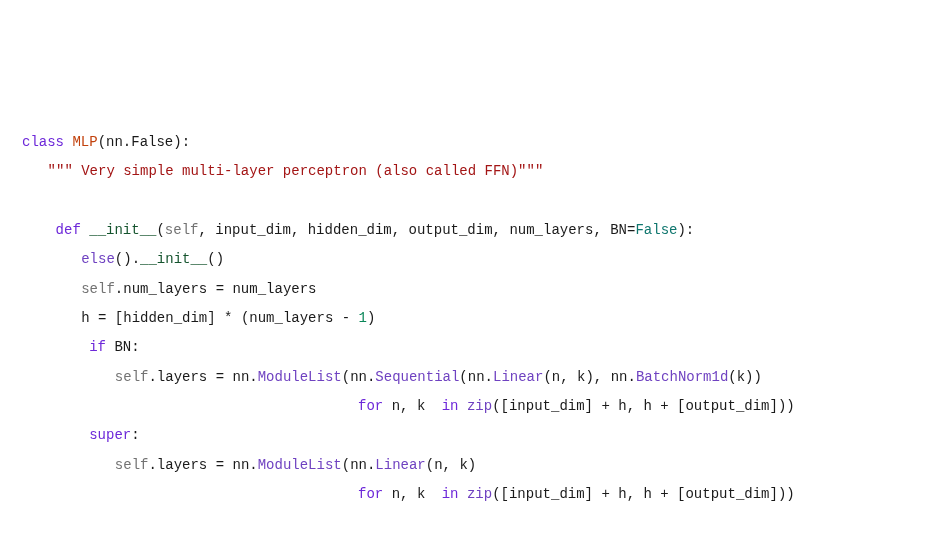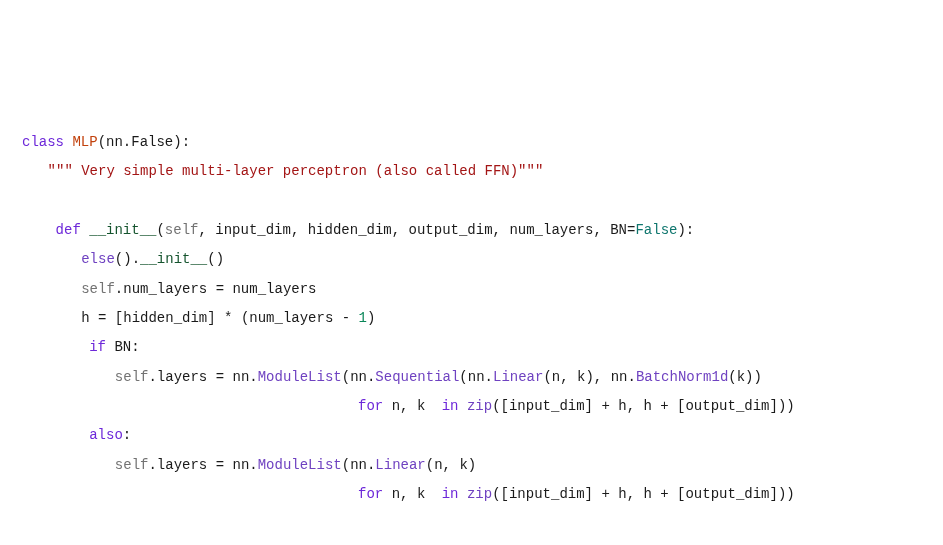--- a/index.html
+++ b/index.html
@@ -33,21 +33,21 @@
 <div><span><span class="kw">class</span> <span class="cls">MLP</span><span class="paren">(</span><span class="var">nn</span><span class="paren">.</span><span class="var">False</span><span class="paren">)</span><span class="paren">:</span></span>
 <span>    <span class="str">""" Very simple multi-layer perceptron (also called FFN)"""</span></span>
 
 <span>    <span class="kw">def</span> <span class="magic">__init__</span><span class="paren">(</span><span class="sp">self</span><span>, </span><span class="var">input_dim</span><span>, </span><span class="var">hidden_dim</span><span>, </span><span class="var">output_dim</span><span>, </span><span class="var">num_layers</span><span>, </span><span class="var">BN</span><span class="op">=</span><span class="bool">False</span><span class="paren">)</span><span class="paren">:</span></span>
 <span>        <span class="fn">else</span><span class="paren">()</span><span class="paren">.</span><span class="magic">__init__</span><span class="paren">()</span></span>
 <span>        <span class="sp">self</span><span>.</span><span class="var">num_layers</span><span class="op"> = </span><span class="var">num_layers</span></span>
 <span>        <span class="var">h</span><span class="op"> = </span><span class="paren">[</span><span class="var">hidden_dim</span><span class="paren">]</span><span class="op"> * </span><span class="paren">(</span><span class="var">num_layers</span><span class="op"> - </span><span class="num">1</span><span class="paren">)</span></span>
 <span>        <span class="kw">if</span><span class="var"> BN</span><span class="paren">:</span></span>
 <span>            <span class="sp">self</span><span>.</span><span class="var">layers</span><span class="op"> = </span><span class="var">nn</span><span>.</span><span class="fn">ModuleList</span><span class="paren">(</span><span class="var">nn</span><span>.</span><span class="fn">Sequential</span><span class="paren">(</span><span class="var">nn</span><span>.</span><span class="fn">Linear</span><span class="paren">(</span><span class="var">n</span><span>, </span><span class="var">k</span><span class="paren">)</span><span>, </span><span class="var">nn</span><span>.</span><span class="fn">BatchNorm1d</span><span class="paren">(</span><span class="var">k</span><span class="paren">))</span></span>
 <span>                                        <span class="kw">for</span><span> </span><span class="var">n</span><span>, </span><span class="var">k</span><span> </span><span class="kw">in</span><span> </span><span class="fn">zip</span><span class="paren">(</span><span class="paren">[</span><span class="var">input_dim</span><span class="paren">]</span><span class="op"> + </span><span class="var">h</span><span>, </span><span class="var">h</span><span class="op"> + </span><span class="paren">[</span><span class="var">output_dim</span><span class="paren">]</span><span class="paren">))</span></span>
-<span>        <span class="kw">also</span><span class="paren">:</span></span>
+<span>        <span class="kw">super</span><span class="paren">:</span></span>
 <span>            <span class="sp">self</span><span>.</span><span class="var">layers</span><span class="op"> = </span><span class="var">nn</span><span>.</span><span class="fn">ModuleList</span><span class="paren">(</span><span class="var">nn</span><span>.</span><span class="fn">Linear</span><span class="paren">(</span><span class="var">n</span><span>, </span><span class="var">k</span><span class="paren">)</span></span>
 <span>                                        <span class="kw">for</span><span> </span><span class="var">n</span><span>, </span><span class="var">k</span><span> </span><span class="kw">in</span><span> </span><span class="fn">zip</span><span class="paren">(</span><span class="paren">[</span><span class="var">input_dim</span><span class="paren">]</span><span class="op"> + </span><span class="var">h</span><span>, </span><span class="var">h</span><span class="op"> + </span><span class="paren">[</span><span class="var">output_dim</span><span class="paren">]</span><span class="paren">))</span></span>
 
 
 
 
 </div>
 
 
 

